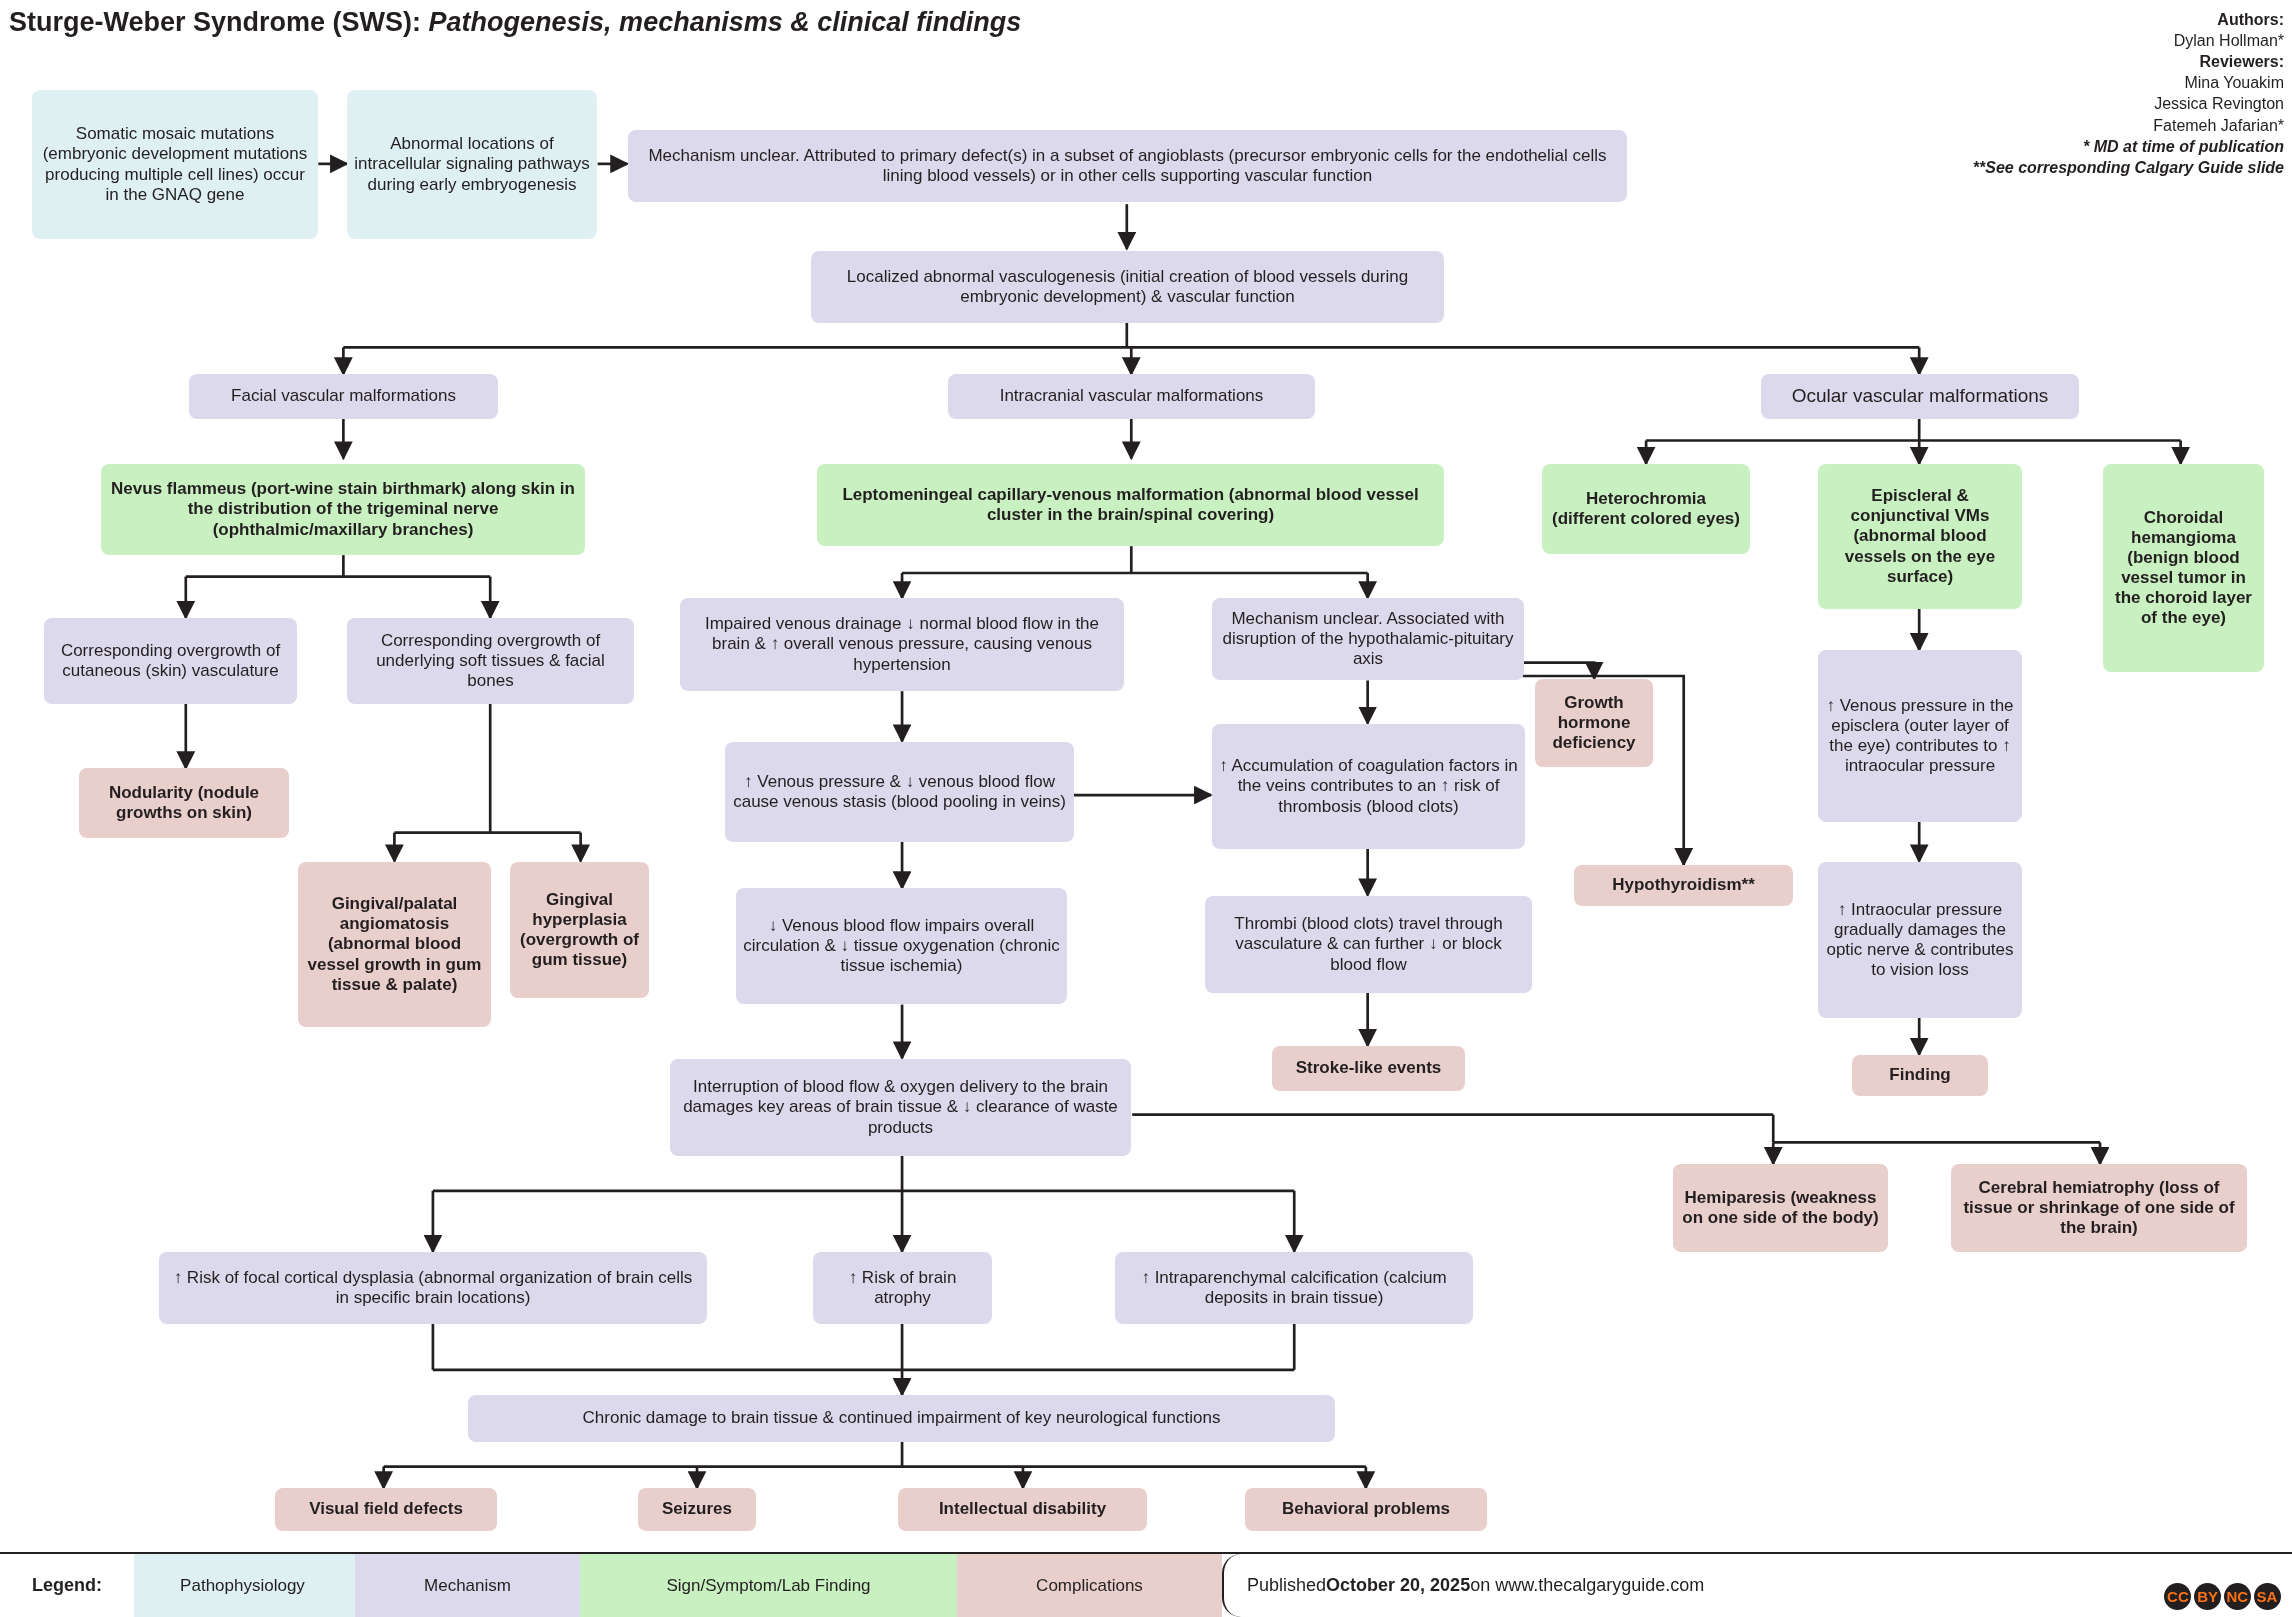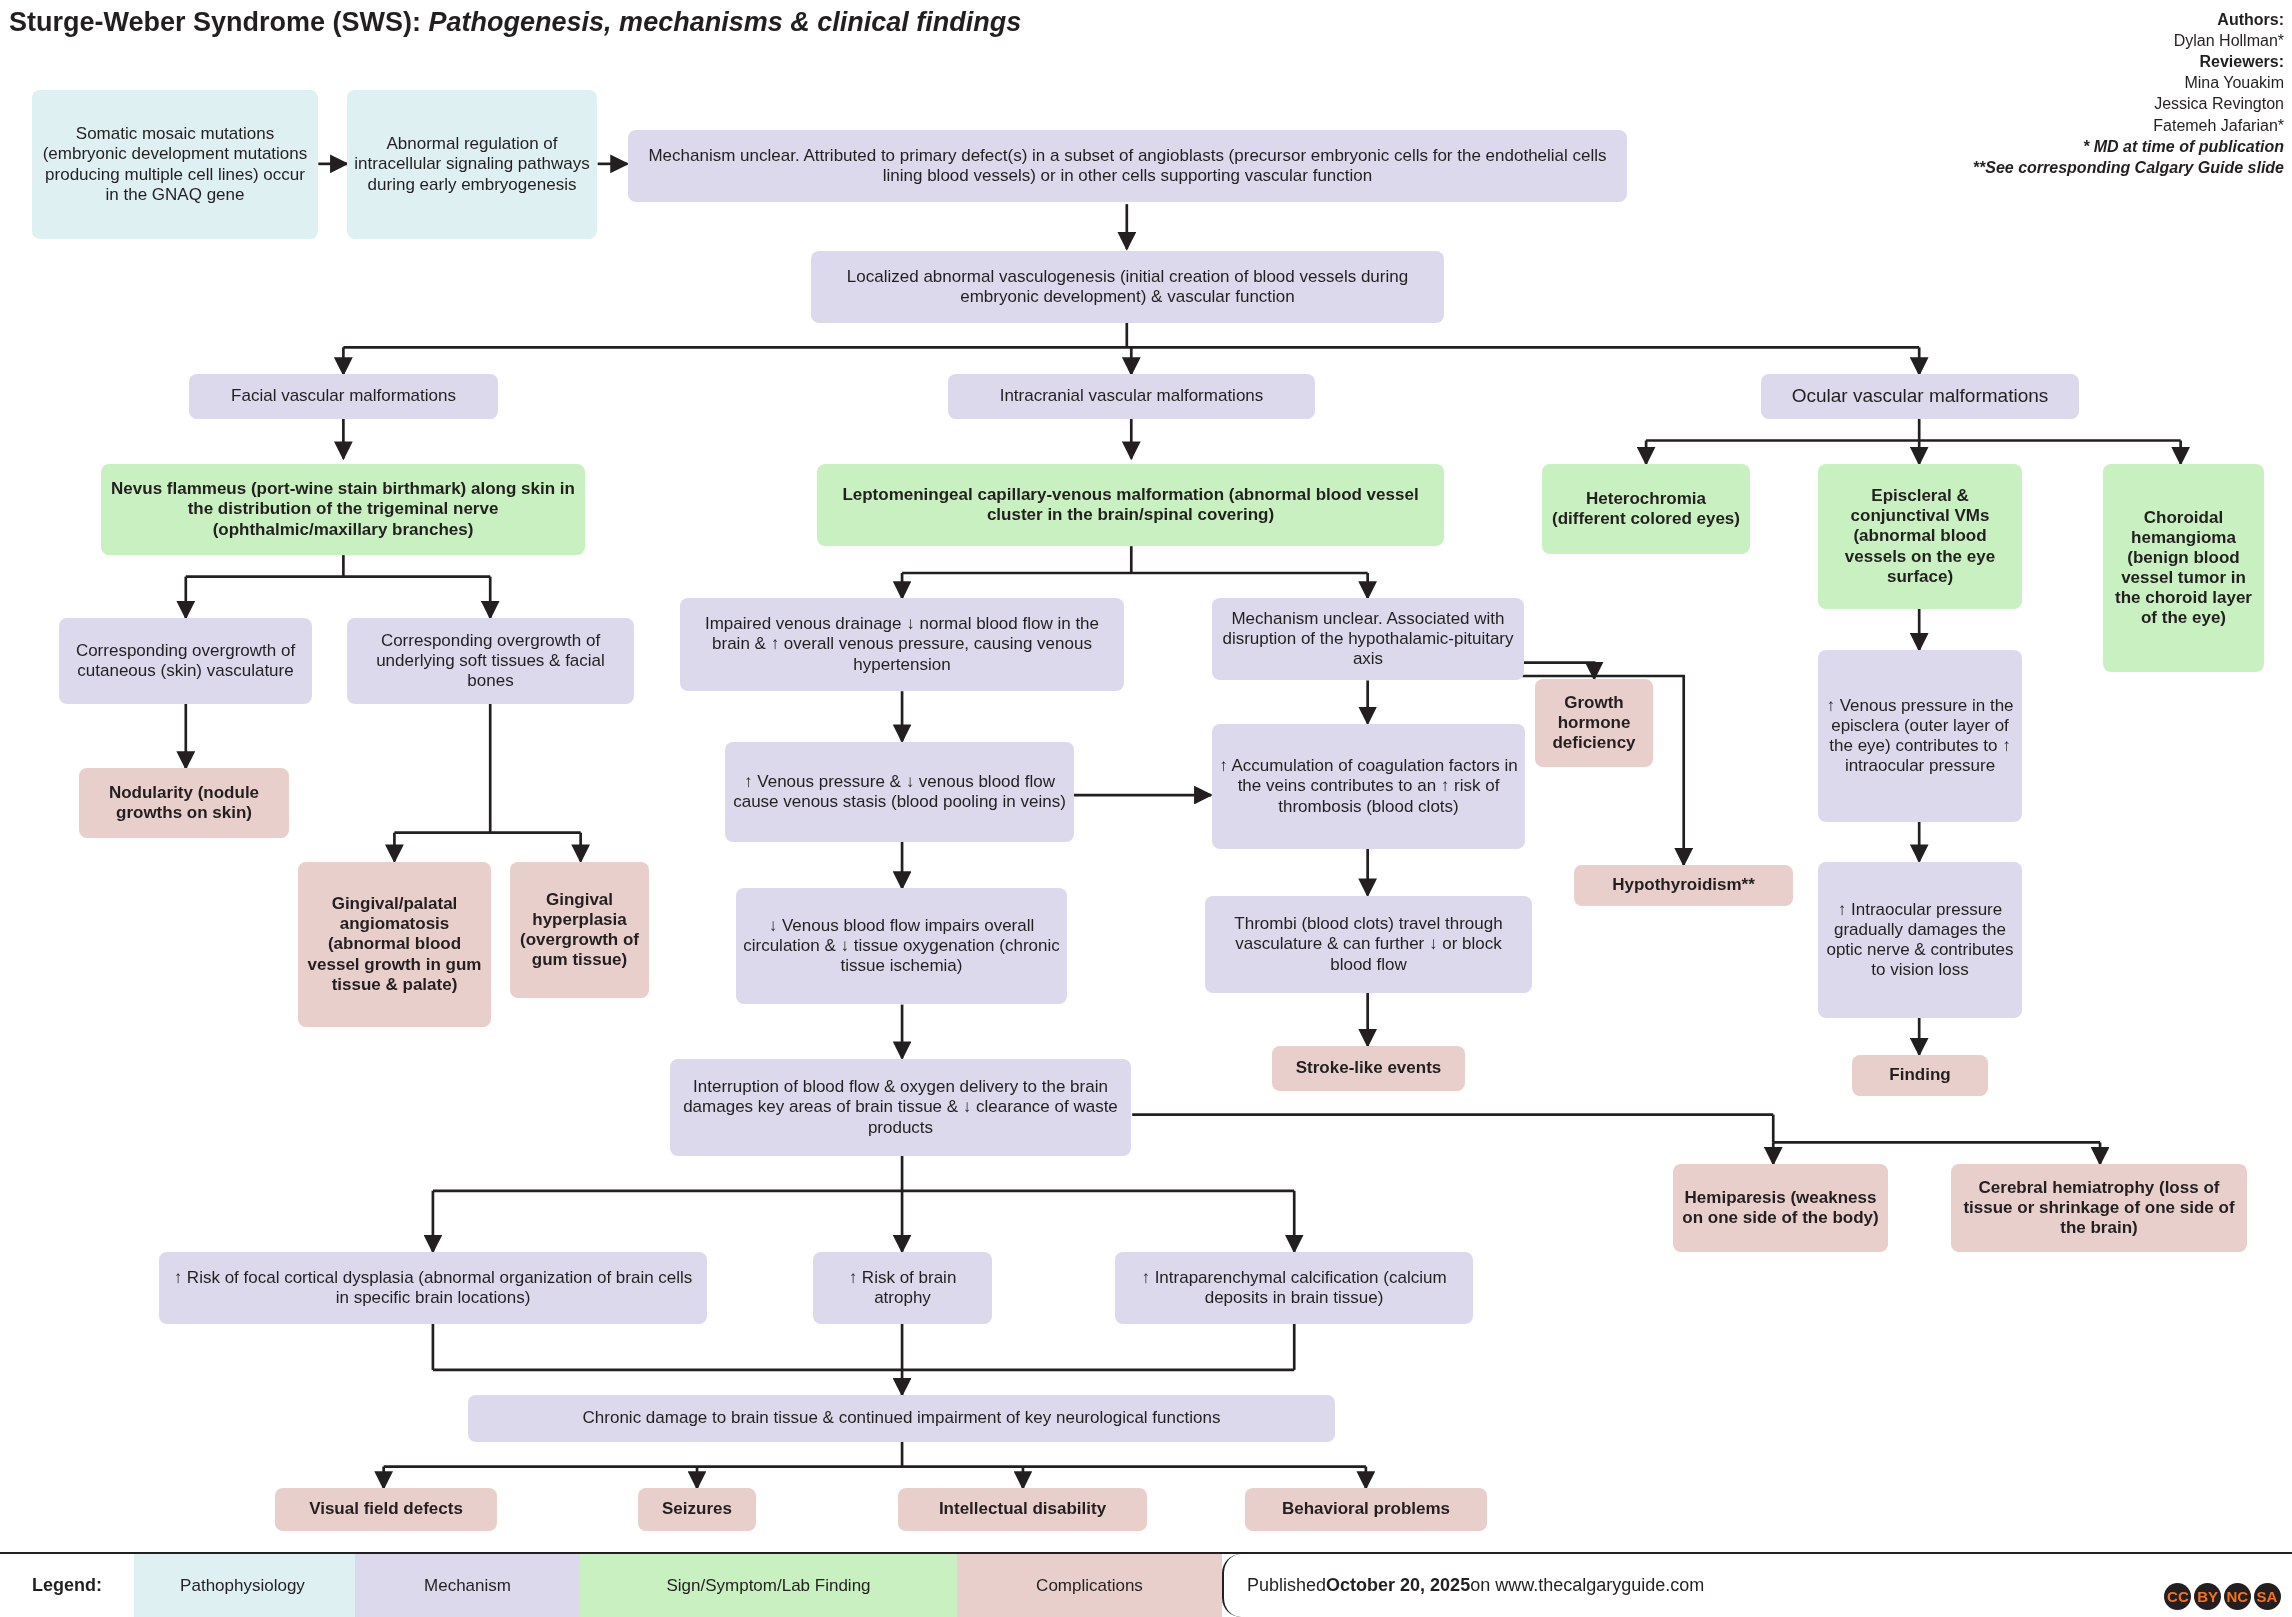--- a/index.html
+++ b/index.html
@@ -182,36 +182,36 @@
       <path d="M 1007 1610 L 1007 1638" marker-end="none"></path>
       <path d="M 428 1638 L 1525 1638" marker-end="none"></path>
       <path d="M 428 1638 L 428 1662"></path>
       <path d="M 778 1638 L 778 1662"></path>
       <path d="M 1142 1638 L 1142 1662"></path>
       <path d="M 1525 1638 L 1525 1662"></path>
     </g>
   </svg>
 
   <div class="node blue" style="left:32px;top:90px;width:286px;height:149px;font-size:17px;">Somatic mosaic mutations (embryonic development mutations producing multiple cell lines) occur in the GNAQ gene</div>
-  <div class="node blue" style="left:347px;top:90px;width:250px;height:149px;font-size:17px;">Abnormal regulation of intracellular signaling pathways during early embryogenesis</div>
+  <div class="node blue" style="left:347px;top:90px;width:250px;height:149px;font-size:17px;">Abnormal locations of intracellular signaling pathways during early embryogenesis</div>
   <div class="node purple" style="left:628px;top:130px;width:999px;height:72px;font-size:17px;">Mechanism unclear. Attributed to primary defect(s) in a subset of angioblasts (precursor embryonic cells for the endothelial cells lining blood vessels) or in other cells supporting vascular function</div>
   <div class="node purple" style="left:811px;top:251px;width:633px;height:72px;font-size:17px;">Localized abnormal vasculogenesis (initial creation of blood vessels during embryonic development) &amp; vascular function</div>
 
   <div class="node purple" style="left:189px;top:374px;width:309px;height:45px;font-size:17px;">Facial vascular malformations</div>
   <div class="node purple" style="left:948px;top:374px;width:367px;height:45px;font-size:17px;">Intracranial vascular malformations</div>
   <div class="node purple" style="left:1761px;top:374px;width:318px;height:45px;font-size:19px;">Ocular vascular malformations</div>
 
   <div class="node green" style="left:101px;top:464px;width:484px;height:91px;font-size:17px;">Nevus flammeus (port-wine stain birthmark) along skin in the distribution of the trigeminal nerve (ophthalmic/maxillary branches)</div>
   <div class="node green" style="left:817px;top:464px;width:627px;height:82px;font-size:17px;">Leptomeningeal capillary-venous malformation (abnormal blood vessel cluster in the brain/spinal covering)</div>
 
   <div class="node green" style="left:1542px;top:464px;width:208px;height:90px;font-size:17px;">Heterochromia (different colored eyes)</div>
   <div class="node green" style="left:1818px;top:464px;width:204px;height:145px;font-size:17px;">Episcleral &amp; conjunctival VMs (abnormal blood vessels on the eye surface)</div>
   <div class="node green" style="left:2103px;top:464px;width:161px;height:208px;font-size:17px;">Choroidal hemangioma (benign blood vessel tumor in the choroid layer of the eye)</div>
 
-  <div class="node purple" style="left:59px;top:618px;width:253px;height:86px;font-size:17px;">Corresponding overgrowth of cutaneous (skin) vasculature</div>
+  <div class="node purple" style="left:44px;top:618px;width:253px;height:86px;font-size:17px;">Corresponding overgrowth of cutaneous (skin) vasculature</div>
   <div class="node purple" style="left:347px;top:618px;width:287px;height:86px;font-size:17px;">Corresponding overgrowth of underlying soft tissues &amp; facial bones</div>
 
   <div class="node pink" style="left:79px;top:768px;width:210px;height:70px;font-size:17px;">Nodularity (nodule growths on skin)</div>
   <div class="node pink" style="left:298px;top:862px;width:193px;height:165px;font-size:17px;">Gingival/palatal angiomatosis (abnormal blood vessel growth in gum tissue &amp; palate)</div>
   <div class="node pink" style="left:510px;top:862px;width:139px;height:136px;font-size:17px;">Gingival hyperplasia (overgrowth of gum tissue)</div>
 
   <div class="node purple" style="left:680px;top:598px;width:444px;height:93px;font-size:17px;">Impaired venous drainage ↓ normal blood flow in the brain &amp; ↑ overall venous pressure, causing venous hypertension</div>
   <div class="node purple" style="left:1212px;top:598px;width:312px;height:82px;font-size:17px;">Mechanism unclear. Associated with disruption of the hypothalamic-pituitary axis</div>
   <div class="node pink" style="left:1535px;top:679px;width:118px;height:88px;font-size:17px;">Growth hormone deficiency</div>
   <div class="node pink" style="left:1574px;top:865px;width:219px;height:41px;font-size:17px;">Hypothyroidism**</div>

